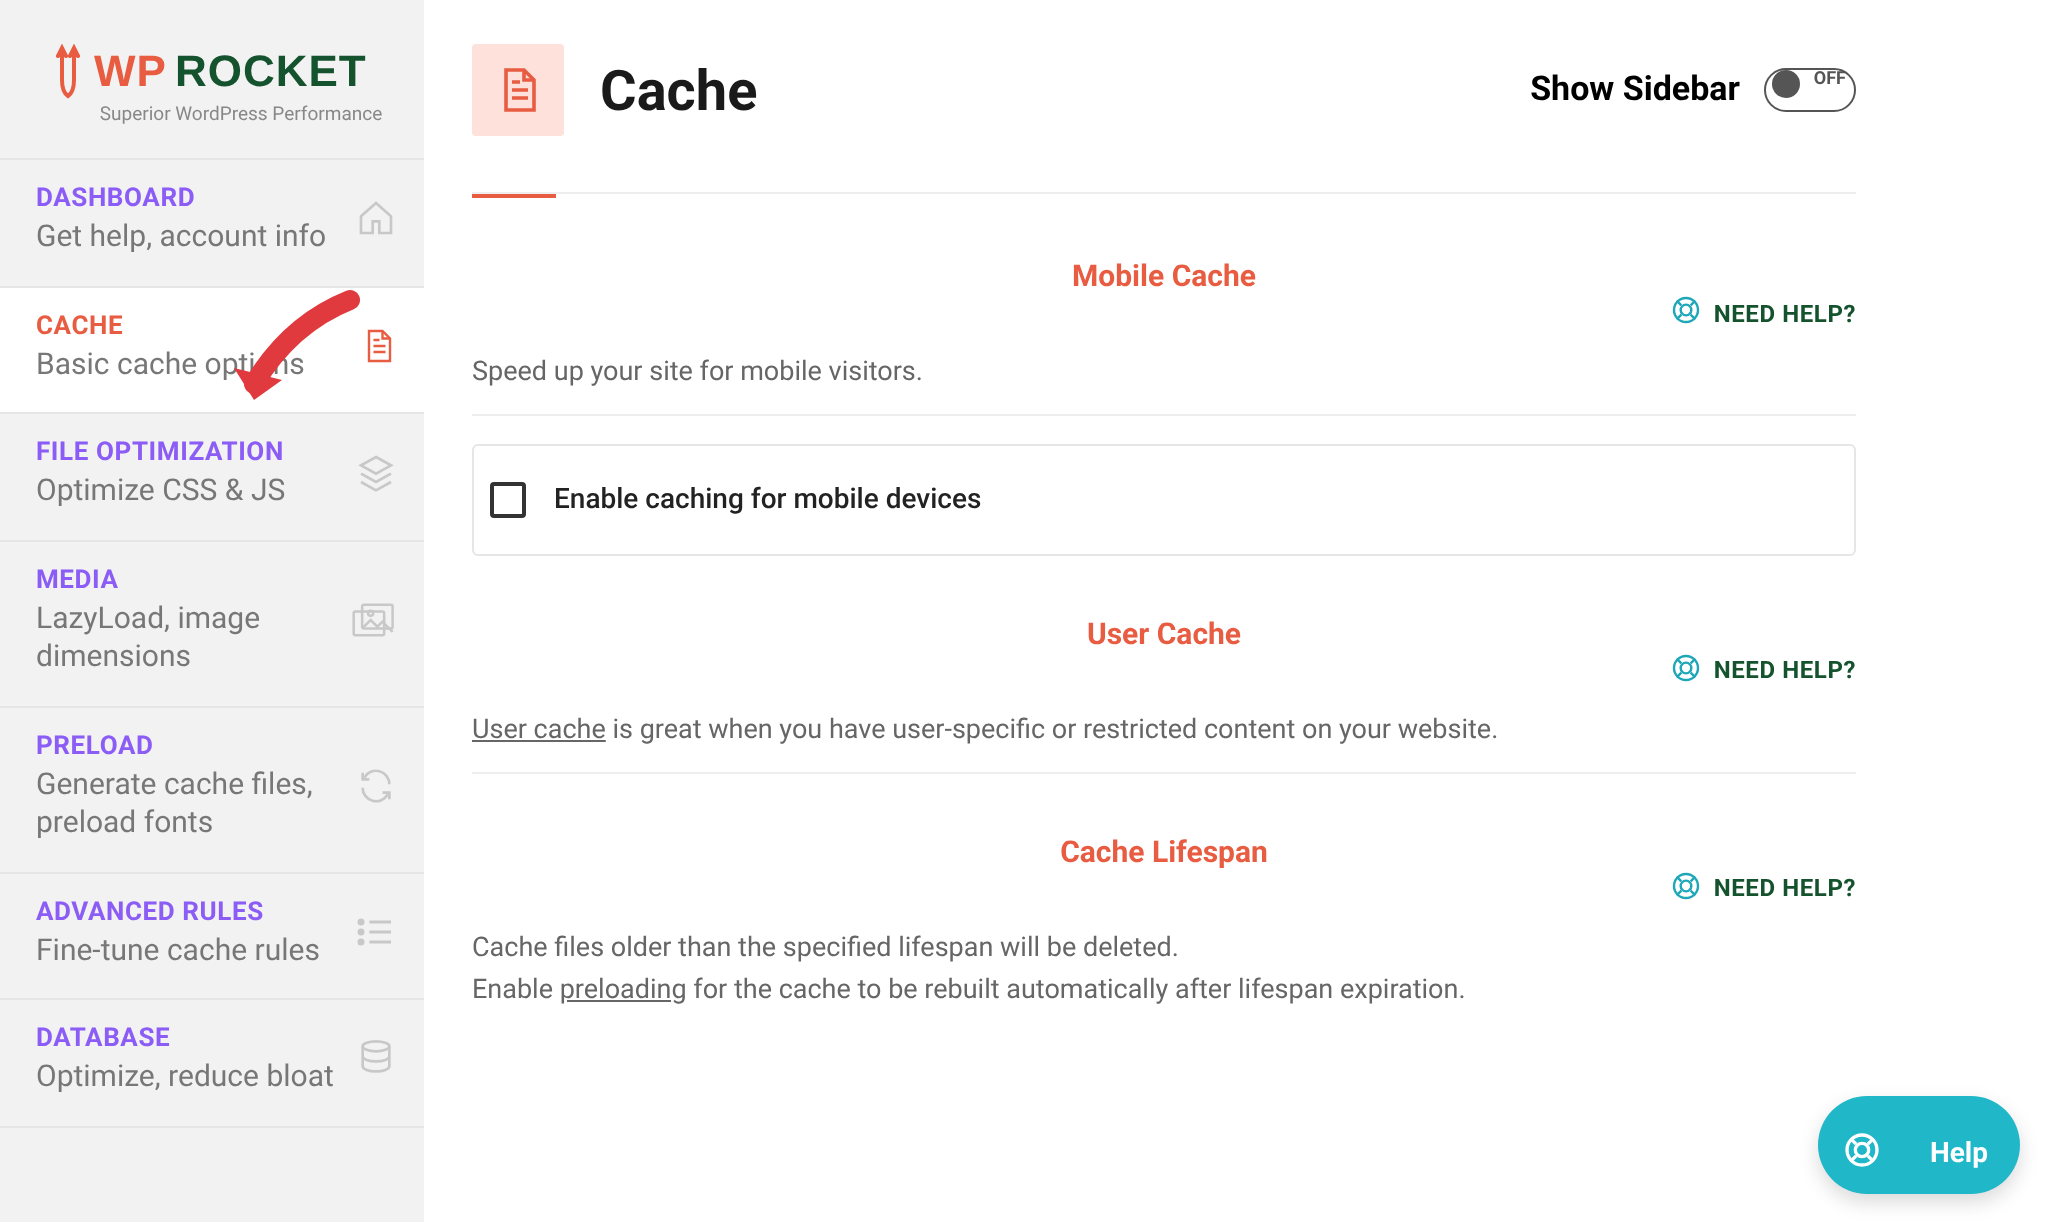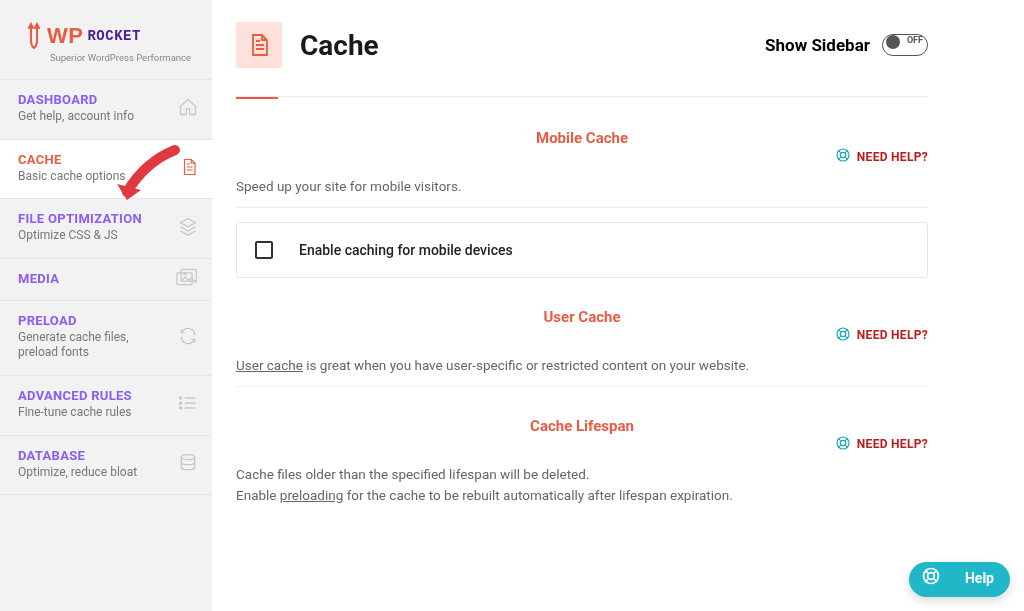--- a/index.html
+++ b/index.html
@@ -3,56 +3,56 @@
 <meta charset="utf-8">
 <style>
   * { box-sizing: border-box; margin: 0; padding: 0; }
   body { font-family: -apple-system, BlinkMacSystemFont, "Segoe UI", Roboto, Helvetica, Arial, sans-serif; background: #fff; color: #333; width: 1024px; height: 611px; overflow: hidden; position: relative; }
   .app { display: flex; width: 952px; height: 611px; }
   
   .sidebar { width: 212px; background: #f2f2f2; display: flex; flex-direction: column; }
   .logo-wrap { padding: 22px 18px 16px 25px; }
   .logo-main { display: flex; align-items: center; gap: 4px; }
   .logo-main .wp { color: #e85c41; font-weight: 800; font-size: 22px; font-family: Arial, sans-serif; letter-spacing: .5px;}
-  .logo-main .rocket { color: #4c1d95; font-weight: 800; font-size: 14px; font-family: Liberation Mono, monospace; letter-spacing: .5px;}
+  .logo-main .rocket { color: #14532d; font-weight: 800; font-size: 22px; font-family: Liberation Sans, sans-serif; letter-spacing: .5px;}
   .logo-fork { width: 18px; display:flex; justify-content:center;}
   .tagline { font-size: 9.5px; color: #888; margin-top: 2px; margin-left: 22px; text-align: center;}
   .nav { display:flex; flex-direction:column; }
   .nav-item { position:relative; padding: 12px 44px 14px 18px; border-top: 1px solid #e6e6e6; cursor:pointer; }
   .nav-item:last-child{ border-bottom: 1px solid #e6e6e6; }
   .nav-item.active { background:#fff; }
   .nav-item.active::before { content:""; position:absolute; left:0; top:0; bottom:0; width:0;  }
   .nav-title { font-weight: 700; font-size: 13px; letter-spacing:.3px; color:#8b5cf6; }
   .nav-item.active .nav-title { color:#e85c41; }
-  .nav-desc  { font-size: 12px; color:#777; margin-top:2px; line-height:1.3; }
+  .nav-desc  { font-size: 15px; color:#777; margin-top:2px; line-height:1.3; }
   .nav-icon { position:absolute; right:14px; top:50%; transform:translateY(-50%); color:#c8c8c8; }
   .nav-item.active .nav-icon { color:#e85c41; }
   
   .main { flex:1; padding: 22px 24px 0 24px; overflow:hidden; position:relative; }
   .header { display:flex; align-items:center; gap:18px; padding-bottom: 28px; border-bottom:1px solid #eee; position:relative;}
   .header-icon { width:46px; height:46px; background:#fde1da; display:flex; align-items:center; justify-content:center; border-radius:2px;}
   .header-title { font-size:28px; font-weight:700; color:#1a1a1a; }
   .header-right { margin-left:auto; display:flex; align-items:center; gap:12px;}
   .show-sidebar { font-size:17px; font-weight:700; color:#000000; }
   .toggle { width:46px; height:22px; border:1.5px solid #555; border-radius:20px; display:flex; align-items:flex-start; justify-content:flex-end; padding:0 4px 0 2px; gap:4px; cursor:pointer; position:relative;}
   .toggle .knob { width:14px; height:14px; border-radius:50%; background:#555; position:absolute; left:3px;}
   .toggle .lbl { font-size:9px; font-weight:700; color:#555;}
   .tabline { height:3px; width:42px; background:#e85c41; margin-top:-1px;}
   .section { margin-top: 30px; }
   .sec-head { display:flex; align-items:center;flex-direction:column; }
   .sec-title { font-size:15px; font-weight:700; color:#e85c41; }
-  .need-help { margin-left:auto; display:flex; align-items:center; gap:6px; color:#b91c1c; font-size:12px; font-weight:700; cursor:pointer; letter-spacing:.3px;}
+  .need-help { margin-left:auto; display:flex; align-items:center; gap:6px; color:#14532d; font-size:12px; font-weight:700; cursor:pointer; letter-spacing:.3px;}
   .sec-sub { font-size:13.5px; color:#666; margin-top:10px; line-height:1.55;}
   .sec-sub a { color:#666; text-decoration: underline; }
-  .opt-box { margin-top:14px; border:1px solid #e6e6e6; border-radius:3px; padding:18px 18px; display:flex; align-items:center; gap:26px;}
+  .opt-box { margin-top:14px; border:1px solid #e6e6e6; border-radius:3px; padding:18px 8px; display:flex; align-items:center; gap:14px;}
   .checkbox { width:18px; height:18px; border:2px solid #333; border-radius:2px; flex-shrink:0; cursor:pointer;}
   .opt-label { font-size:14px; color:#222; font-weight:500;}
   .divider { height:1px; background:#eee; margin-top:10px;}
   
-  .help-pill { position:absolute; right:14px; bottom:14px; background:#20b7c9; color:#fff; border-radius:30px; padding:4px 16px 8px 12px; display:flex; align-items:center; gap:24px; font-weight:700; font-size:14px; box-shadow:0 4px 10px rgba(0,0,0,.15); cursor:pointer;}
+  .help-pill { position:absolute; right:14px; bottom:14px; background:#20b7c9; color:#fff; border-radius:30px; padding:17px 16px 8px 12px; display:flex; align-items:center; gap:24px; font-weight:700; font-size:14px; box-shadow:0 4px 10px rgba(0,0,0,.15); cursor:pointer;}
   
   .arrow-annot { position:absolute; left:115px; top:142px; pointer-events:none; }
 </style>
 </head>
 <body>
 
 <div class="app">
 
   <aside class="sidebar">
     <div class="logo-wrap">
@@ -95,20 +95,21 @@
         <div class="nav-desc">Optimize CSS &amp; JS</div>
         <span class="nav-icon">
           <svg width="20" height="20" viewBox="0 0 24 24" fill="none" stroke="currentColor" stroke-width="1.6">
               <path d="M12 3l9 5-9 5-9-5 9-5zM3 13l9 5 9-5M3 18l9 5 9-5"></path>
             </svg>
         </span>
       </div>
 
       <div class="nav-item">
         <div class="nav-title">MEDIA</div>
+        <div class="nav-desc">LazyLoad, image dimensions</div>
         <span class="nav-icon">
           <svg width="22" height="18" viewBox="0 0 26 20" fill="none" stroke="currentColor" stroke-width="1.5">
               <rect x="1" y="5" width="18" height="14" rx="1"></rect>
               <rect x="6" y="1" width="18" height="14" rx="1"></rect>
               <circle cx="11" cy="6" r="1.5"></circle>
               <path d="M6 15l5-5 4 4 3-3 6 6"></path>
             </svg>
         </span>
       </div>
 

